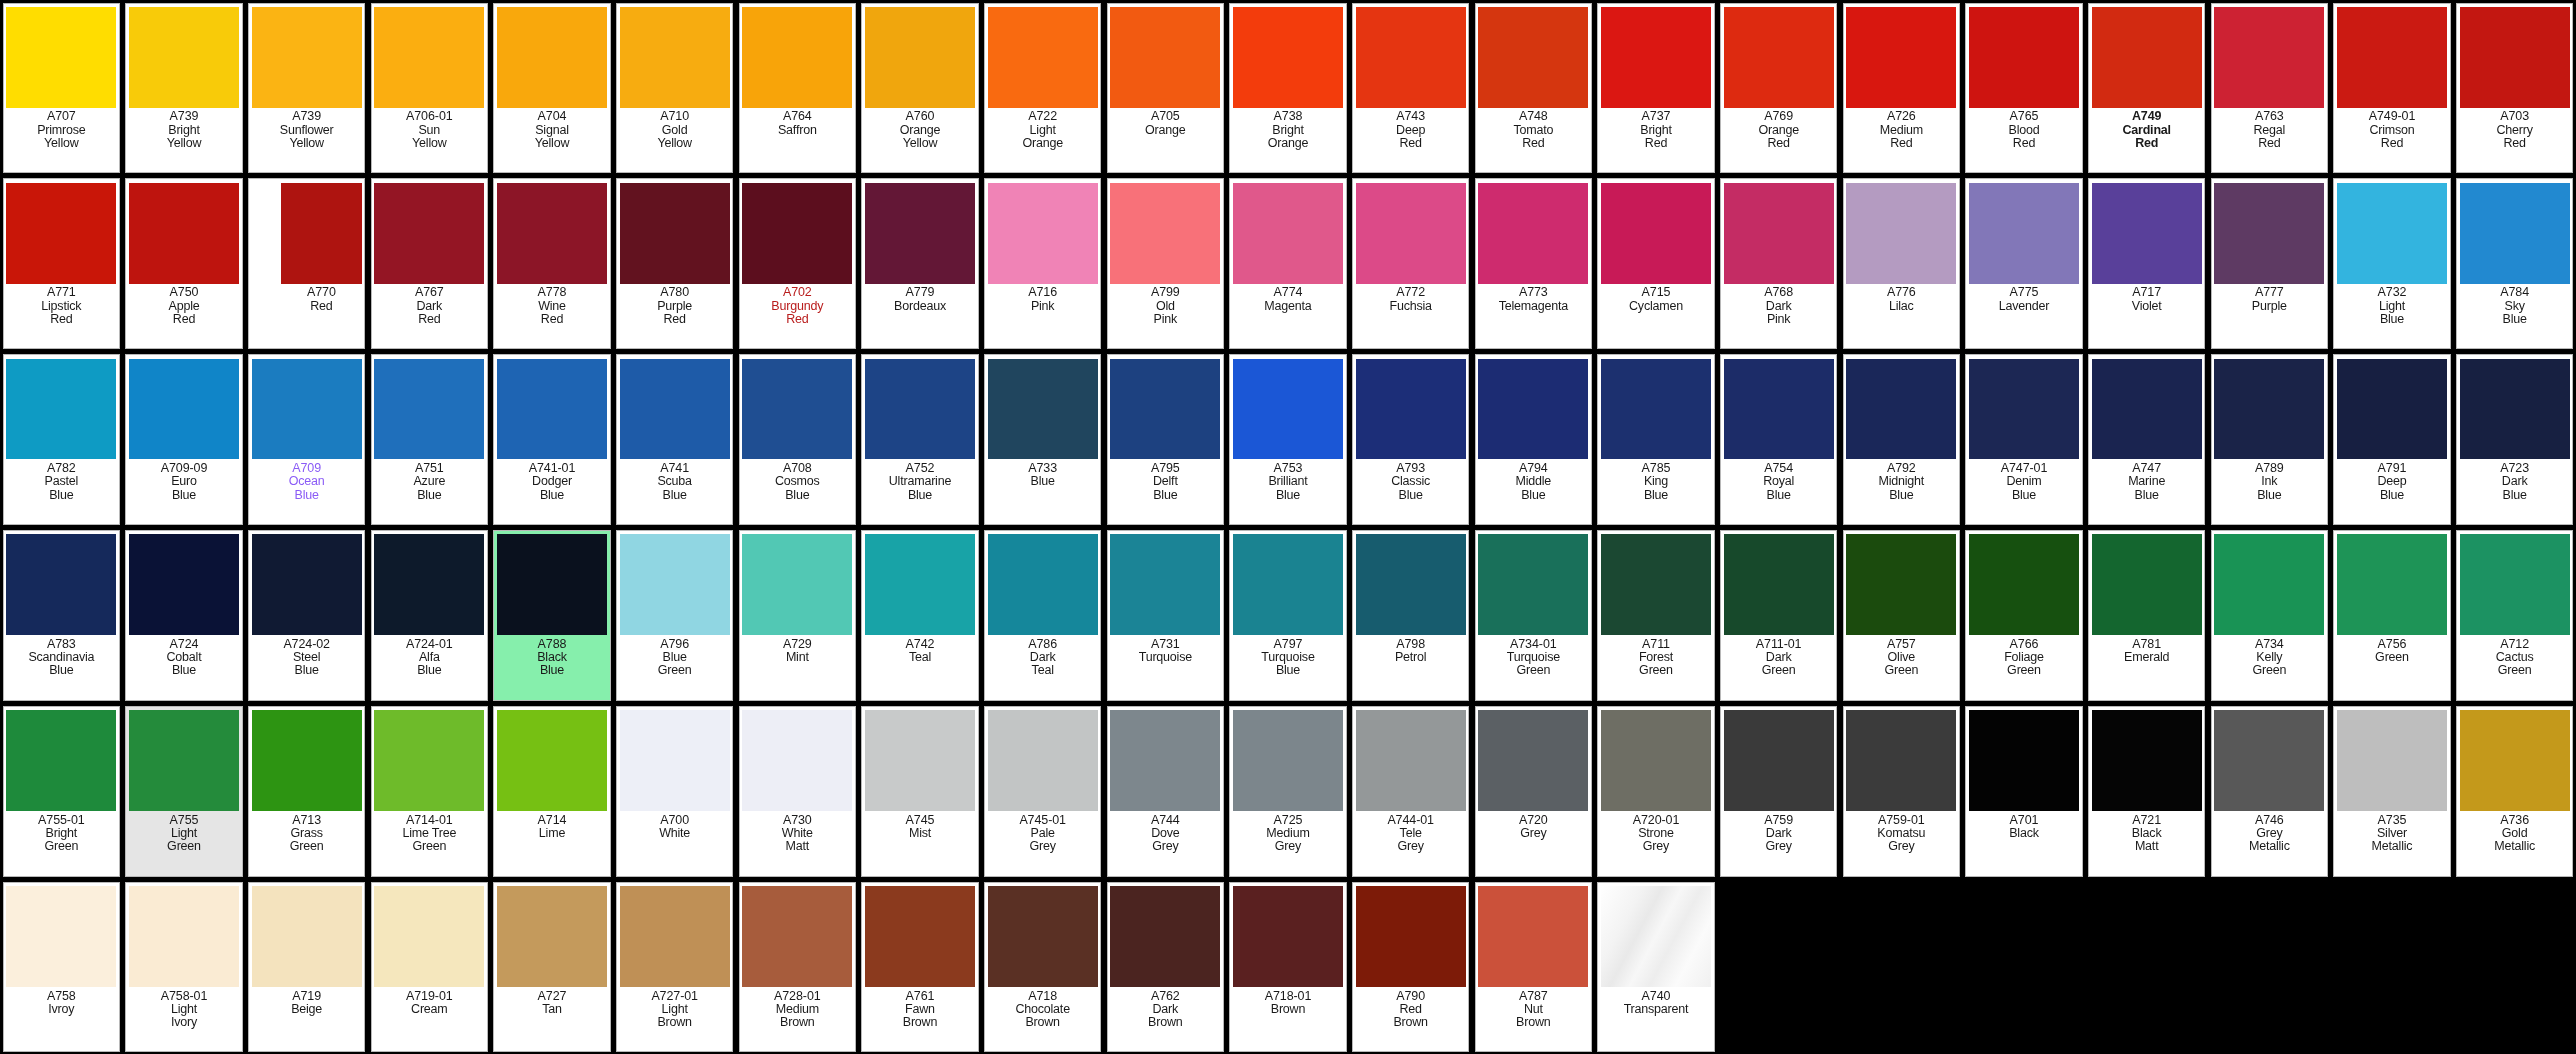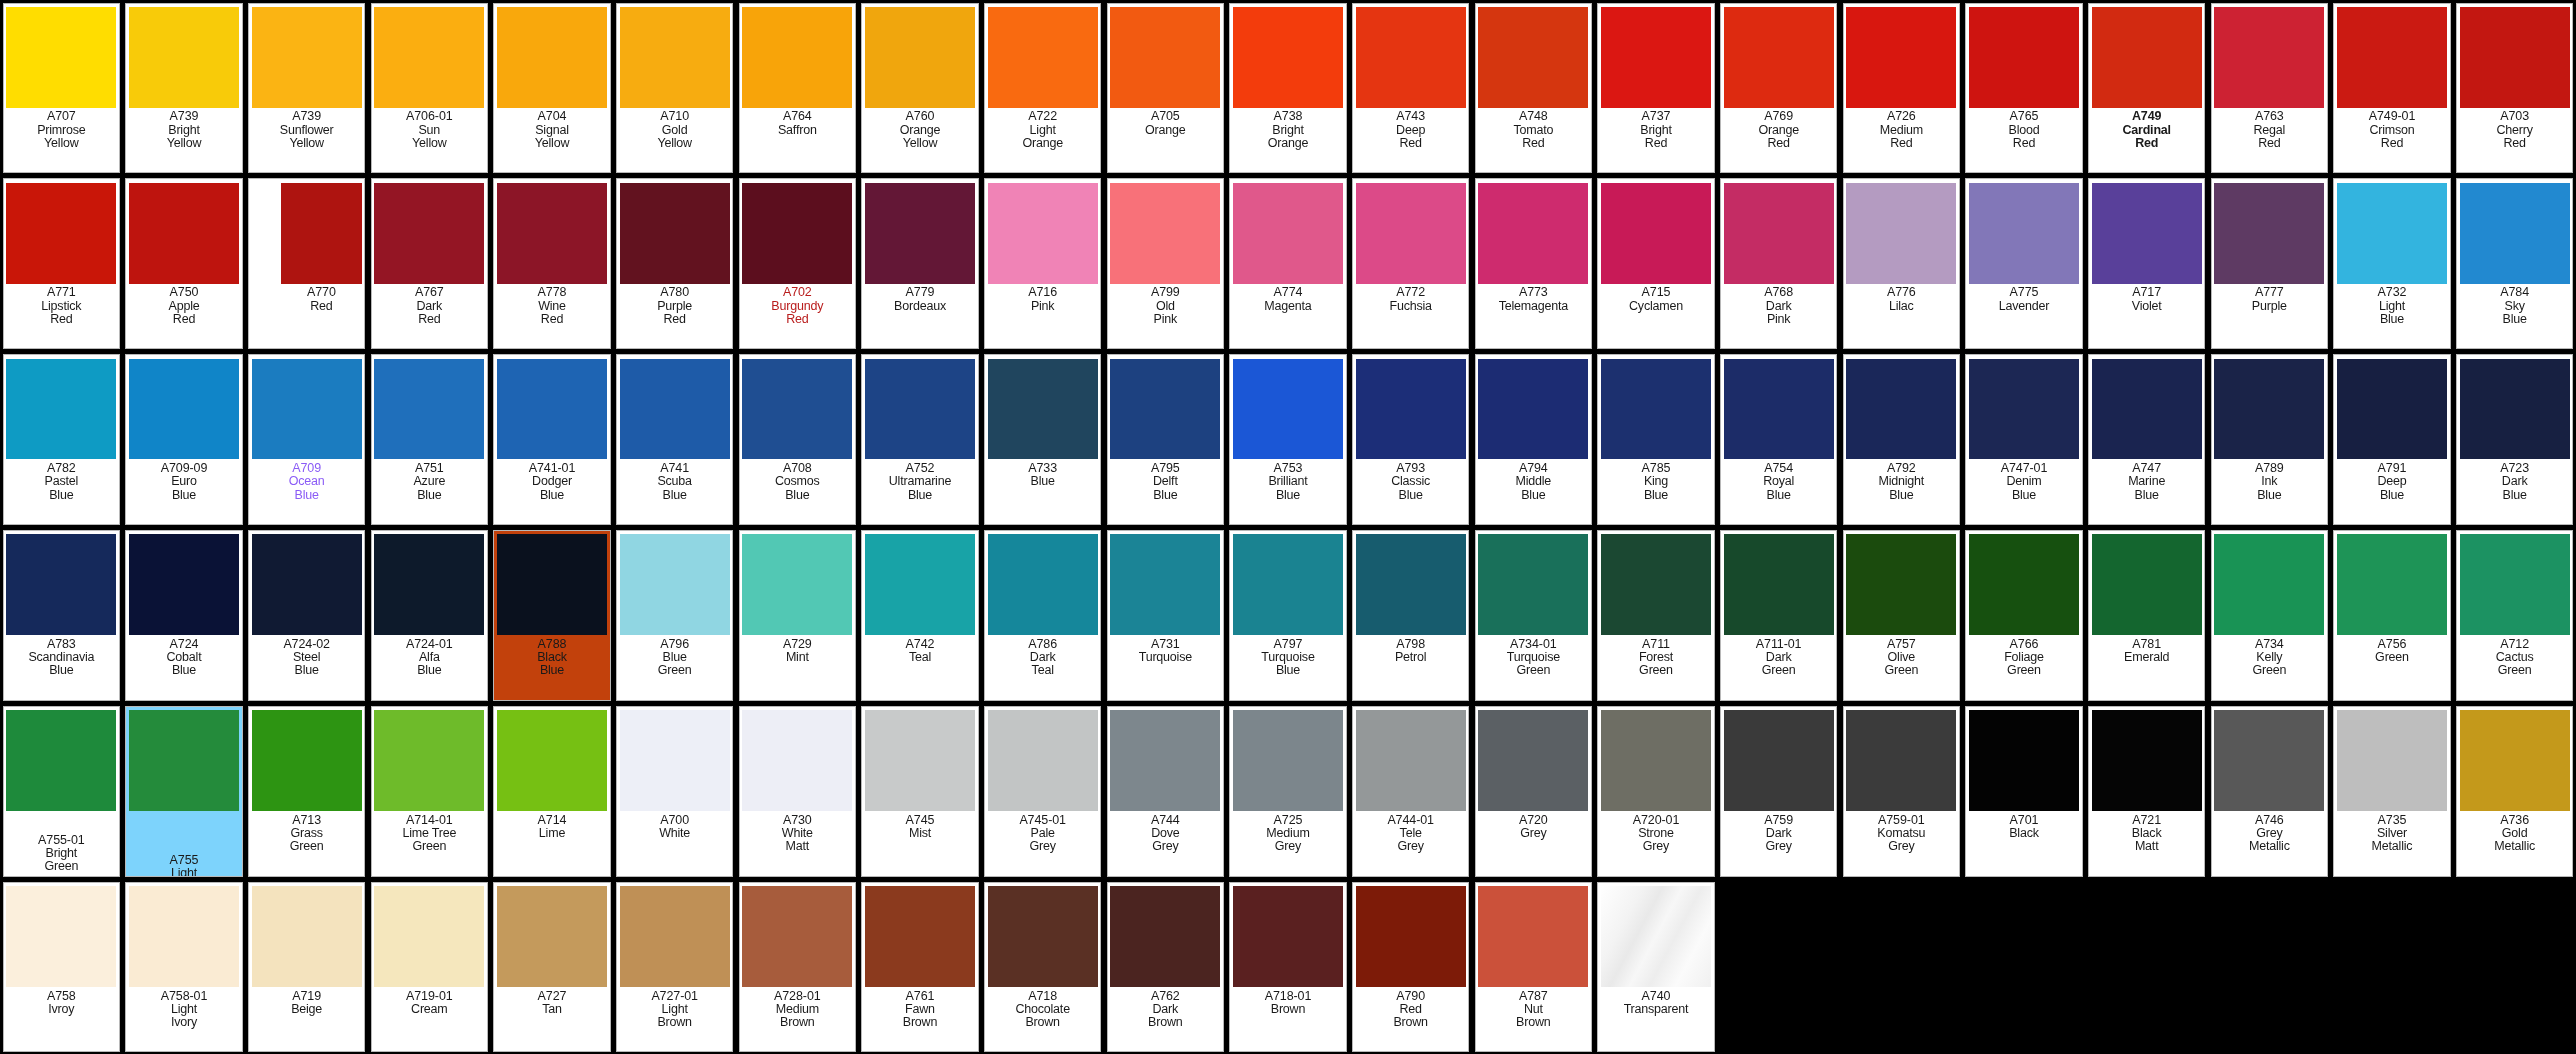--- a/index.html
+++ b/index.html
@@ -595,21 +595,21 @@
       </div>
     </div>
     <div class="swatch-card" style="background: rgb(255, 255, 255); border-color: rgb(184, 184, 184);">
       <div class="swatch-color" style="background: rgb(13, 26, 43);"></div>
       <div class="swatch-text" style="color: rgb(26, 26, 26);">
         <div class="swatch-code">A724-01</div>
         <div class="swatch-name-line">Alfa</div>
         <div class="swatch-name-line">Blue</div>
       </div>
     </div>
-    <div class="swatch-card" style="background: #c2410c; border-color: rgb(184, 184, 184);">
+    <div class="swatch-card" style="background: #86efac; border-color: rgb(184, 184, 184);">
       <div class="swatch-color" style="background: rgb(10, 17, 30);"></div>
       <div class="swatch-text" style="color: rgb(26, 26, 26);">
         <div class="swatch-code">A788</div>
         <div class="swatch-name-line">Black</div>
         <div class="swatch-name-line">Blue</div>
       </div>
     </div>
     <div class="swatch-card" style="background: rgb(255, 255, 255); border-color: rgb(184, 184, 184);">
       <div class="swatch-color" style="background: rgb(144, 214, 226);"></div>
       <div class="swatch-text" style="color: rgb(26, 26, 26);">
@@ -725,29 +725,29 @@
       </div>
     </div>
     <div class="swatch-card" style="background: rgb(255, 255, 255); border-color: rgb(184, 184, 184);">
       <div class="swatch-color" style="background: rgb(28, 146, 98);"></div>
       <div class="swatch-text" style="color: rgb(26, 26, 26);">
         <div class="swatch-code">A712</div>
         <div class="swatch-name-line">Cactus</div>
         <div class="swatch-name-line">Green</div>
       </div>
     </div>
-    <div class="swatch-card" style="background: rgb(255, 255, 255); border-color: rgb(184, 184, 184); gap: 20px;">
+    <div class="swatch-card" style="background: rgb(255, 255, 255); border-color: rgb(184, 184, 184);">
       <div class="swatch-color" style="background: rgb(30, 138, 59);"></div>
       <div class="swatch-text" style="color: rgb(26, 26, 26);">
         <div class="swatch-code">A755-01</div>
         <div class="swatch-name-line">Bright</div>
         <div class="swatch-name-line">Green</div>
       </div>
     </div>
-    <div class="swatch-card" style="background: #7dd3fc; border-color: rgb(184, 184, 184); gap: 40px;">
+    <div class="swatch-card" style="background: #e5e5e5; border-color: rgb(184, 184, 184);">
       <div class="swatch-color" style="background: rgb(36, 139, 59);"></div>
       <div class="swatch-text" style="color: rgb(26, 26, 26);">
         <div class="swatch-code">A755</div>
         <div class="swatch-name-line">Light</div>
         <div class="swatch-name-line">Green</div>
       </div>
     </div>
     <div class="swatch-card" style="background: rgb(255, 255, 255); border-color: rgb(184, 184, 184);">
       <div class="swatch-color" style="background: rgb(45, 148, 18);"></div>
       <div class="swatch-text" style="color: rgb(26, 26, 26);">

